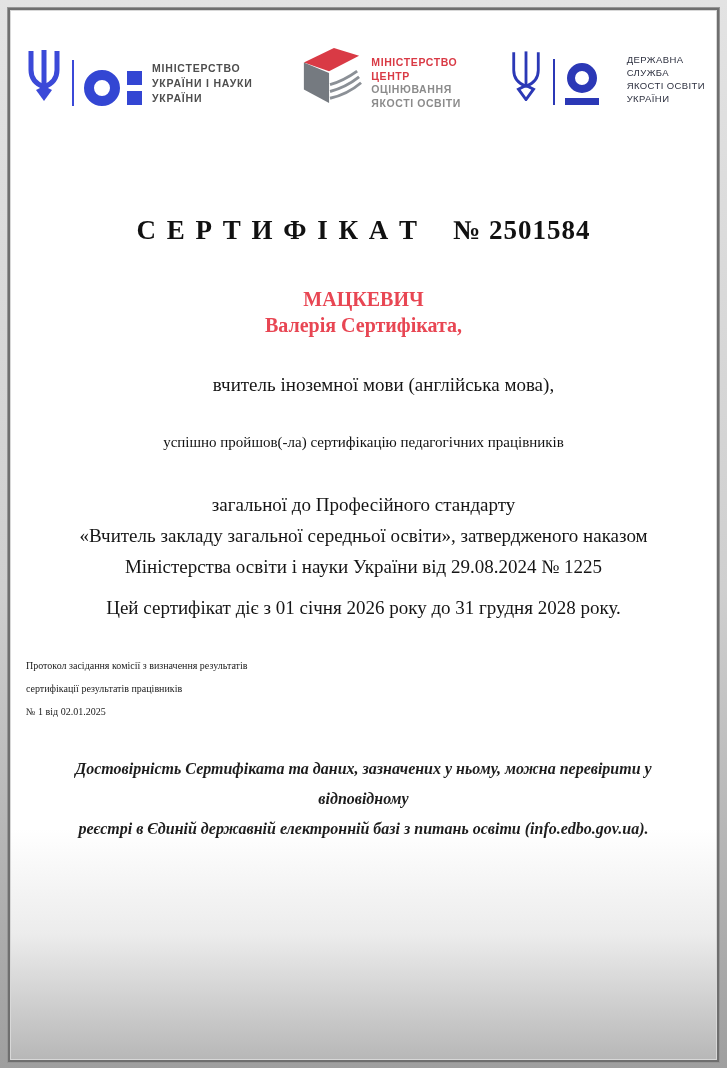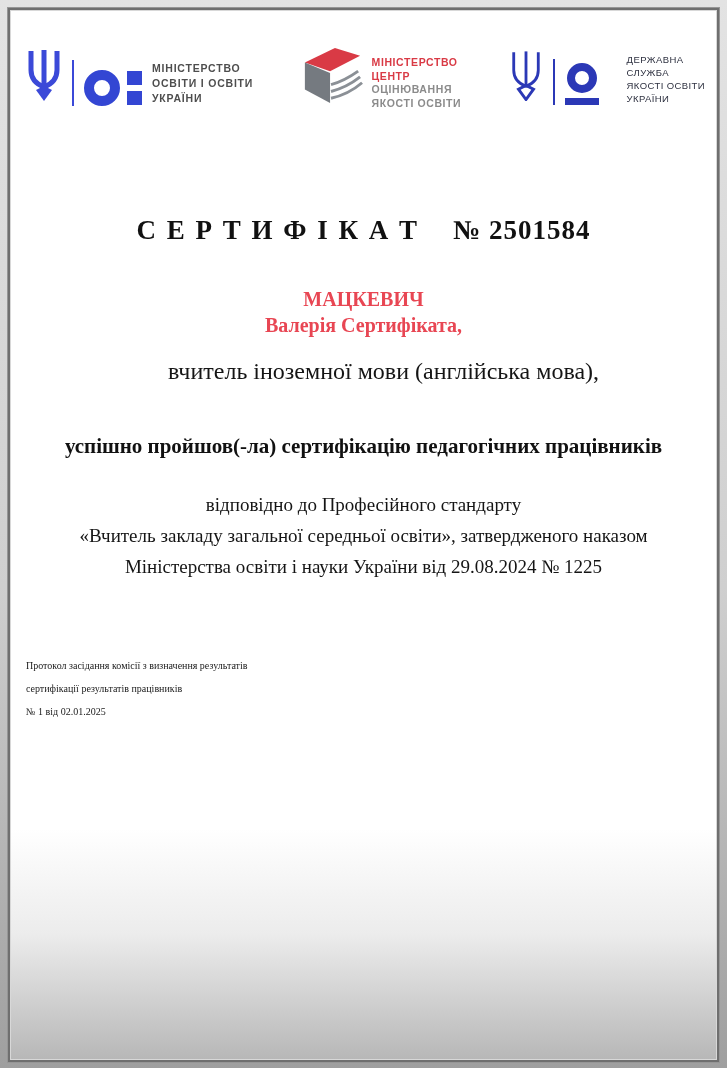--- a/index.html
+++ b/index.html
@@ -44,22 +44,22 @@
     margin-left: 28px; font-weight: normal; font-size: 9.5px; line-height: 13px;
     color: #2e3140; letter-spacing: 0.4px;
   }
   .sqe-divider { background: #2b38b6; }
   
   .centered { position: absolute; left: 0; right: 0; text-align: center; }
   .title { top: 205px; font-size: 27px; font-weight: bold; color: #111; }
   .title .num { margin-left: 34px; letter-spacing: 1px; }
   .title .word { letter-spacing: 2px; }
   .name { top: 276px; font-size: 20px; font-weight: bold; color: #e84653; line-height: 26px; }
-  .profession { top: 348px; font-size: 24px; color: #151515; margin-left: 40px; }
-  .passed { top: 424px; font-size: 21px; font-weight: bold; color: #111; }
+  .profession { top: 364px; font-size: 19px; color: #151515; margin-left: 40px; }
+  .passed { top: 424px; font-size: 15px; font-weight: normal; color: #111; }
   .standard { top: 479px; font-size: 19px; color: #151515; line-height: 31px; }
   .validity { top: 587px; font-size: 19px; color: #151515; }
   .protocol {
     position: absolute; top: 644px; left: 16px;
     font-size: 10px; color: #1a1a1a; line-height: 23px; text-align: left;
   }
   .verify {
     top: 744px; left: 28px; right: 28px;
     font-size: 16px; font-weight: bold; font-style: italic; color: #1d1d1d; line-height: 30px;
   }
@@ -85,21 +85,21 @@
       <span class="divider"></span>
       <span class="mark">
         <span class="ring"></span>
         <span class="colon">
             <span></span>
             <span></span>
           </span>
       </span>
       <span class="mon-text">
         <div>МІНІСТЕРСТВО</div>
-        <div>ОСВІТИ І ОСВІТИ</div>
+        <div>УКРАЇНИ І НАУКИ</div>
         <div>УКРАЇНИ</div>
       </span>
     </div>
 
     <div class="logo">
       <span>
         <svg width="62" height="62" viewBox="0 0 64 64">
           <path d="M4 19 L35 4 L61 12 L30 28 Z" fill="#d93a45"></path>
           <path d="M4 19 L4 47 L30 61 L30 30 Z" fill="#757a80"></path>
           <g stroke="#8b9096" fill="none" stroke-width="3">
@@ -149,26 +149,31 @@
   <div class="centered name">
     <div>МАЦКЕВИЧ</div>
     <div>Валерія Сертифіката,</div>
   </div>
 
   <div class="centered profession">вчитель іноземної мови (англійська мова),</div>
 
   <div class="centered passed">успішно пройшов(-ла) сертифікацію педагогічних працівників</div>
 
   <div class="centered standard">
-    <div>відповідно до Професійного стандарту</div>
+    <div>загальної до Професійного стандарту</div>
     <div>«Вчитель закладу загальної середньої освіти», затвердженого наказом</div>
     <div>Міністерства освіти і науки України від 29.08.2024 № 1225</div>
   </div>
 
+  <div class="centered validity">Цей сертифікат діє з 01 січня 2026 року до 31 грудня 2028 року.</div>
 
   <div class="protocol">
     <div>Протокол засідання комісії з визначення результатів</div>
     <div>сертифікації результатів працівників</div>
     <div>№ 1 від 02.01.2025</div>
   </div>
 
+  <div class="centered verify">
+    <div>Достовірність Сертифіката та даних, зазначених у ньому, можна перевірити у відповідному</div>
+    <div>реєстрі в Єдиній державній електронній базі з питань освіти (info.edbo.gov.ua).</div>
+  </div>
 
 </div>
 
 </body></html>

